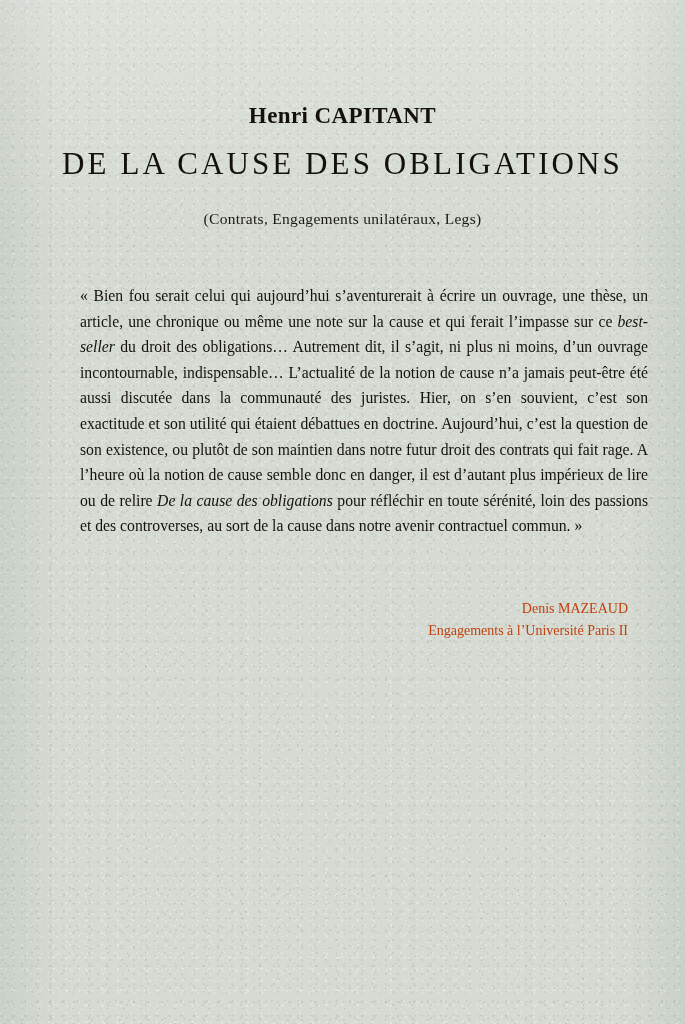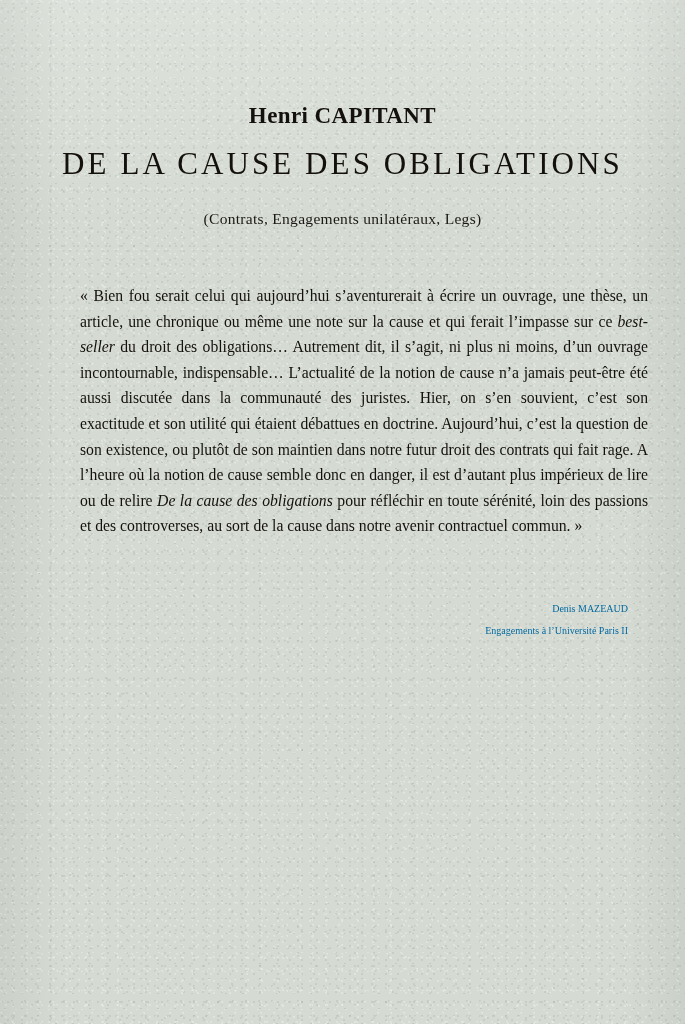--- a/index.html
+++ b/index.html
@@ -95,23 +95,23 @@
     margin-left: 20px;
   }
   .quote-block em { font-style: italic; }
 
   
   .attribution {
     position: absolute;
     right: 57px;
     top: 598px;
     text-align: right;
-    font-size: 10px;
+    font-size: 14px;
     line-height: 22px;
-    color: #0369a1;
+    color: #c2410c;
   }
 
   
   .logo-strip {
     position: absolute;
     left: 0;
     right: 0;
     bottom: 0;
     height: 120px;
   }

